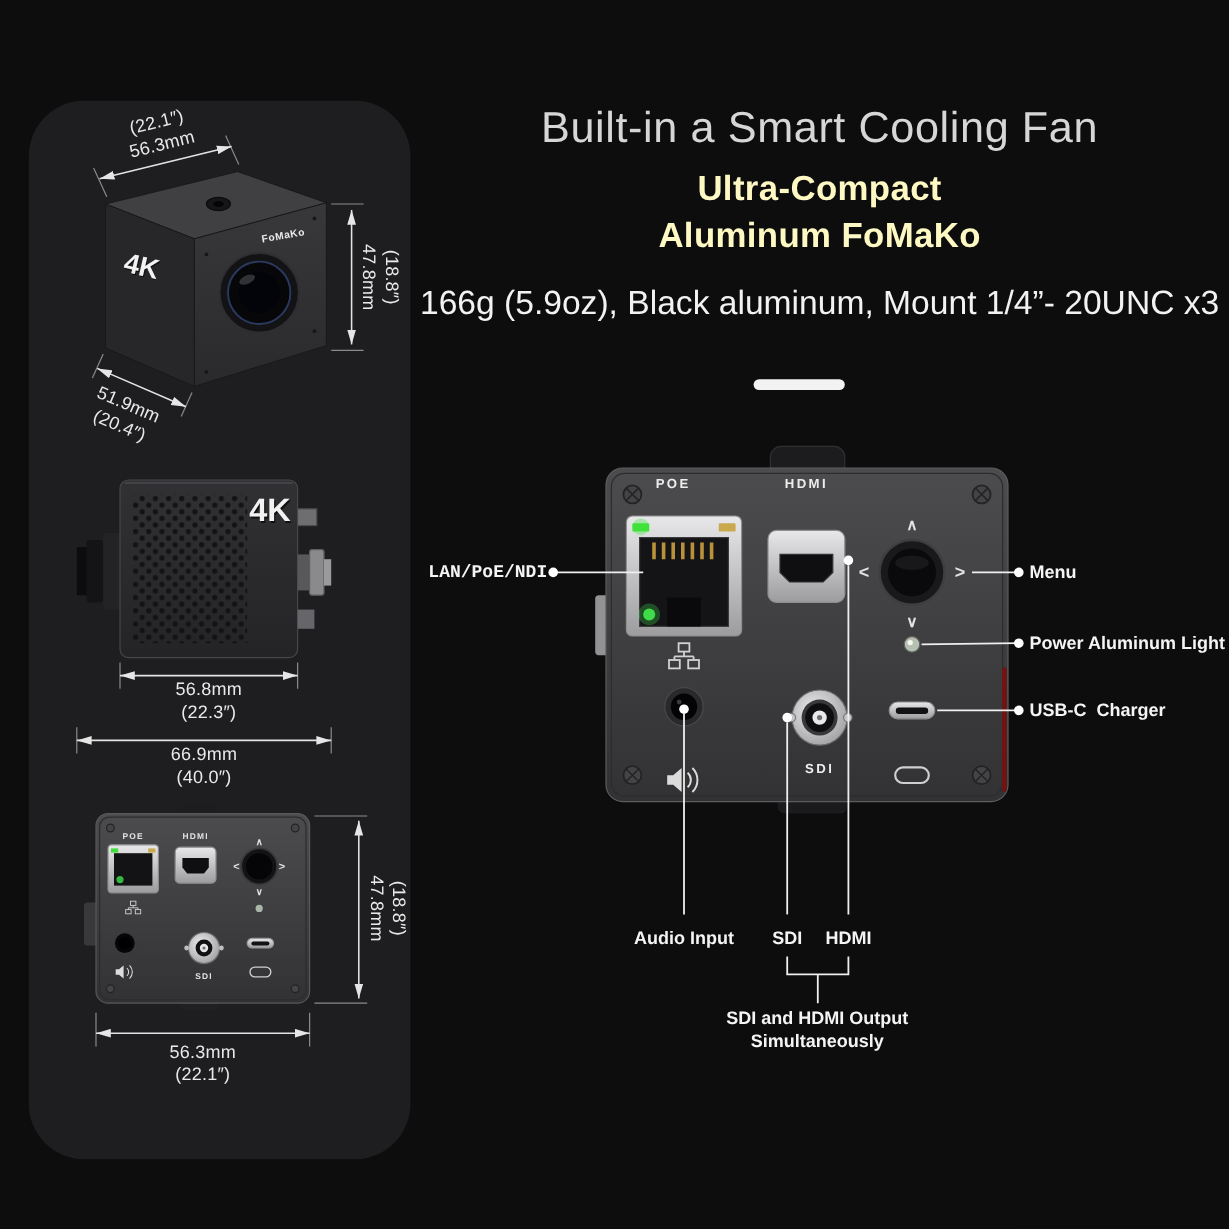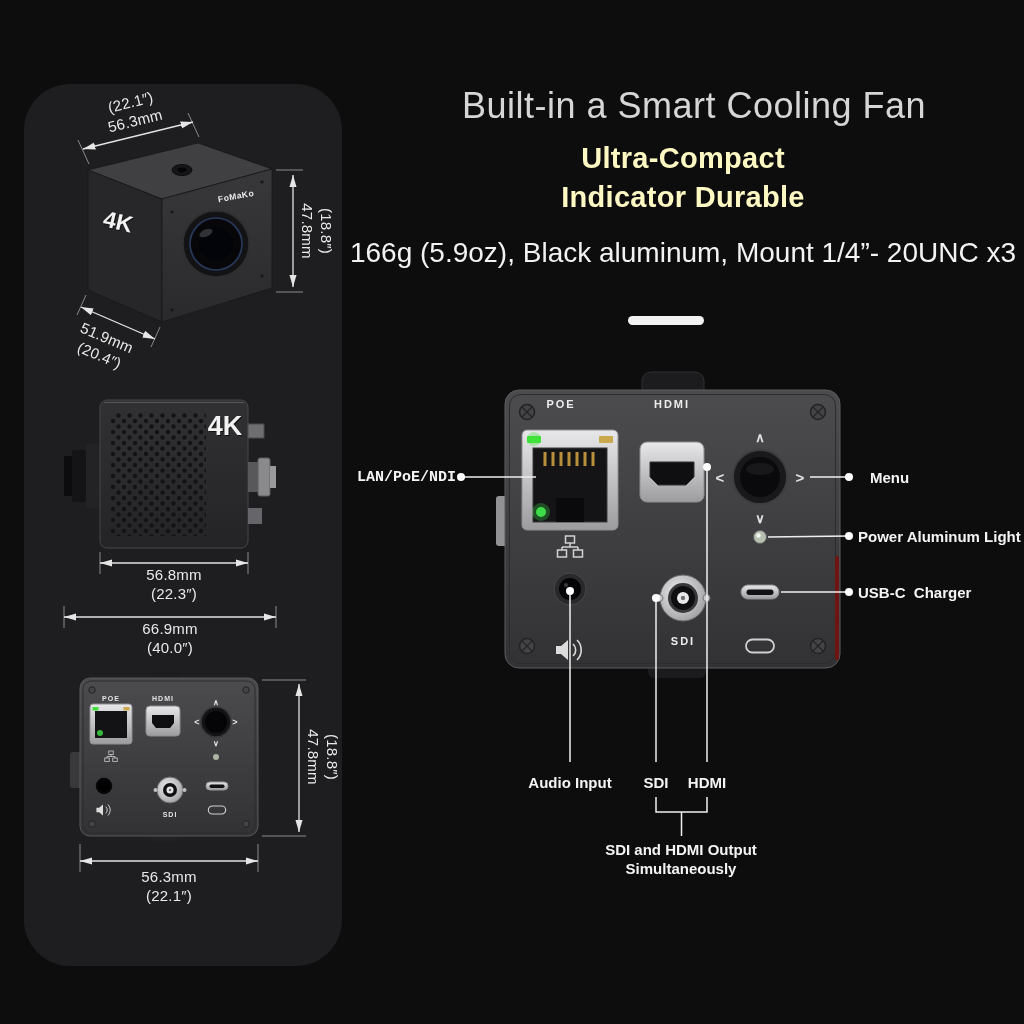--- a/index.html
+++ b/index.html
@@ -297,23 +297,23 @@
           <line x1="656" y1="602" x2="656" y2="762"></line>
         </g>
       <g>
           <circle cx="707" cy="467" r="4" fill="#ffffff" stroke="none"></circle>
           <line x1="707" y1="471" x2="707" y2="762"></line>
         </g>
       <path d="M656,797 L656,812 L707,812 L707,797 M681.5,812 L681.5,836" fill="none"></path>
     </g>
   </svg>
 
-  <p class="t ctr headline" style="left:683px;top:106px;margin-left:11px;">Built-in a Smart Cooling Fan</p>
+  <p class="t ctr headline" style="left:683px;top:106px;">Built-in a Smart Cooling Fan</p>
   <p class="t ctr subtitle" style="left:683px;top:158px;">Ultra-Compact</p>
-  <p class="t ctr subtitle" style="left:683px;top:197px;">Indicator Durable</p>
+  <p class="t ctr subtitle" style="left:683px;top:197px;">Aluminum FoMaKo</p>
   <p class="t ctr spec" style="left:683px;top:253px;">166g (5.9oz), Black aluminum, Mount 1/4”- 20UNC x3</p>
   <div class="divider"></div>
 
   <div class="t dim" style="left:133px;top:112px;transform:translate(-50%,-50%) rotate(-14deg);">
     <span>(22.1″)</span>
     <span>56.3mm</span>
   </div>
   <div class="t dim" style="left:316px;top:231px;transform:translate(-50%,-50%) rotate(90deg);">
     <span>(18.8″)</span>
     <span>47.8mm</span>
@@ -353,21 +353,21 @@
 
   <p class="t ctr portlabel" style="left:561px;top:404px;">POE</p>
   <p class="t ctr portlabel" style="left:672px;top:404px;">HDMI</p>
   <p class="t ctr portlabel" style="left:683px;top:641px;">SDI</p>
   <p class="t ctr arrow" style="left:760px;top:437px;font-size:13px;">∧</p>
   <p class="t ctr arrow" style="left:760px;top:518px;font-size:13px;">∨</p>
   <p class="t ctr arrow" style="left:720px;top:477px;font-size:15px;">&lt;</p>
   <p class="t ctr arrow" style="left:800px;top:477px;font-size:15px;">&gt;</p>
 
   <p class="t callout" style="left:456px;top:477px;transform:translate(-100%,-50%);font-family:Liberation Mono, monospace;">LAN/PoE/NDI</p>
-  <p class="t callout" style="left:858px;top:477px;transform:translate(0,-50%);margin-left:12px;">Menu</p>
+  <p class="t callout" style="left:858px;top:477px;transform:translate(0,-50%);">Menu</p>
   <p class="t callout" style="left:858px;top:536px;transform:translate(0,-50%);">Power Aluminum Light</p>
   <p class="t callout" style="left:858px;top:592px;transform:translate(0,-50%);text-align:right;">USB-C  Charger</p>
   <p class="t ctr callout" style="left:570px;top:782px;">Audio Input</p>
   <p class="t ctr callout" style="left:656px;top:782px;">SDI</p>
   <p class="t ctr callout" style="left:707px;top:782px;">HDMI</p>
   <p class="t ctr callout" style="left:681px;top:849px;">SDI and HDMI Output</p>
   <p class="t ctr callout" style="left:681px;top:868px;">Simultaneously</p>
 
 </div>
 

